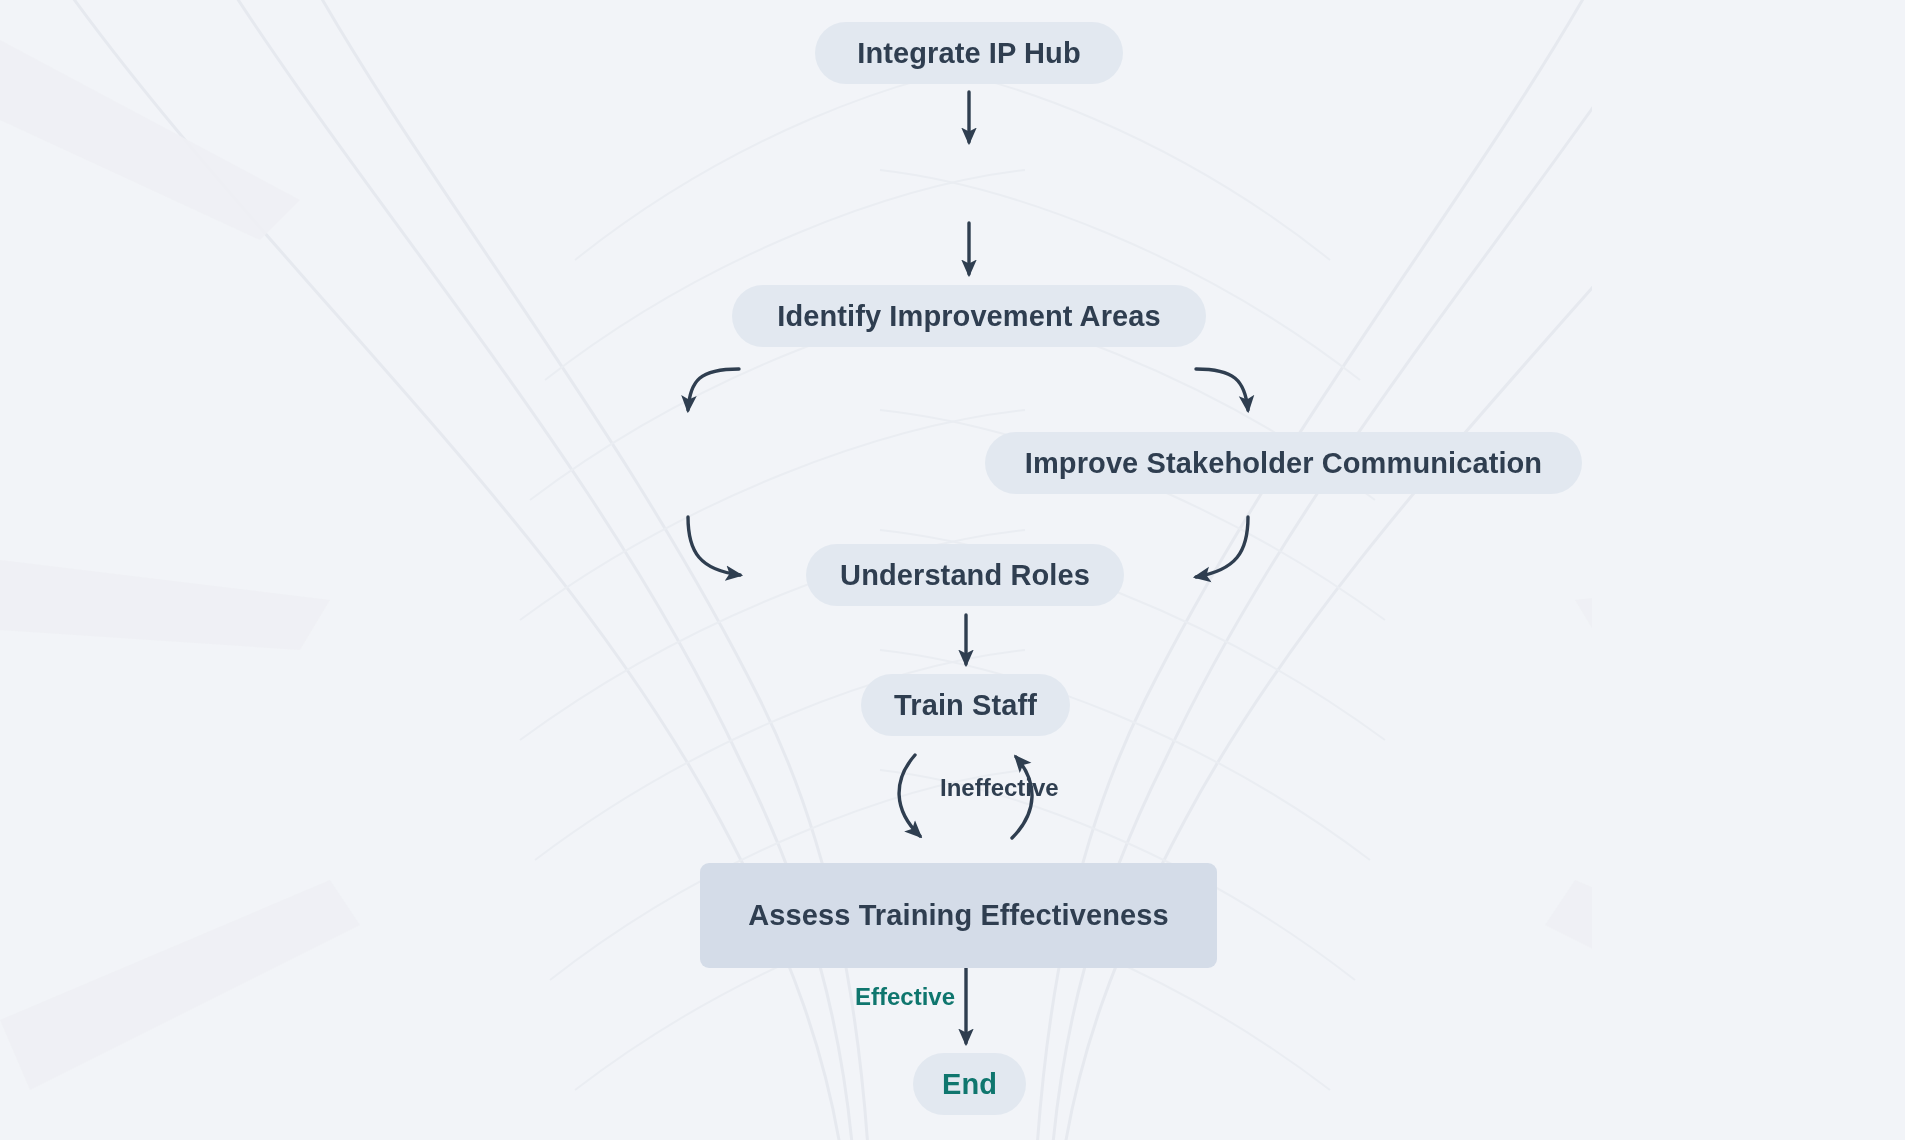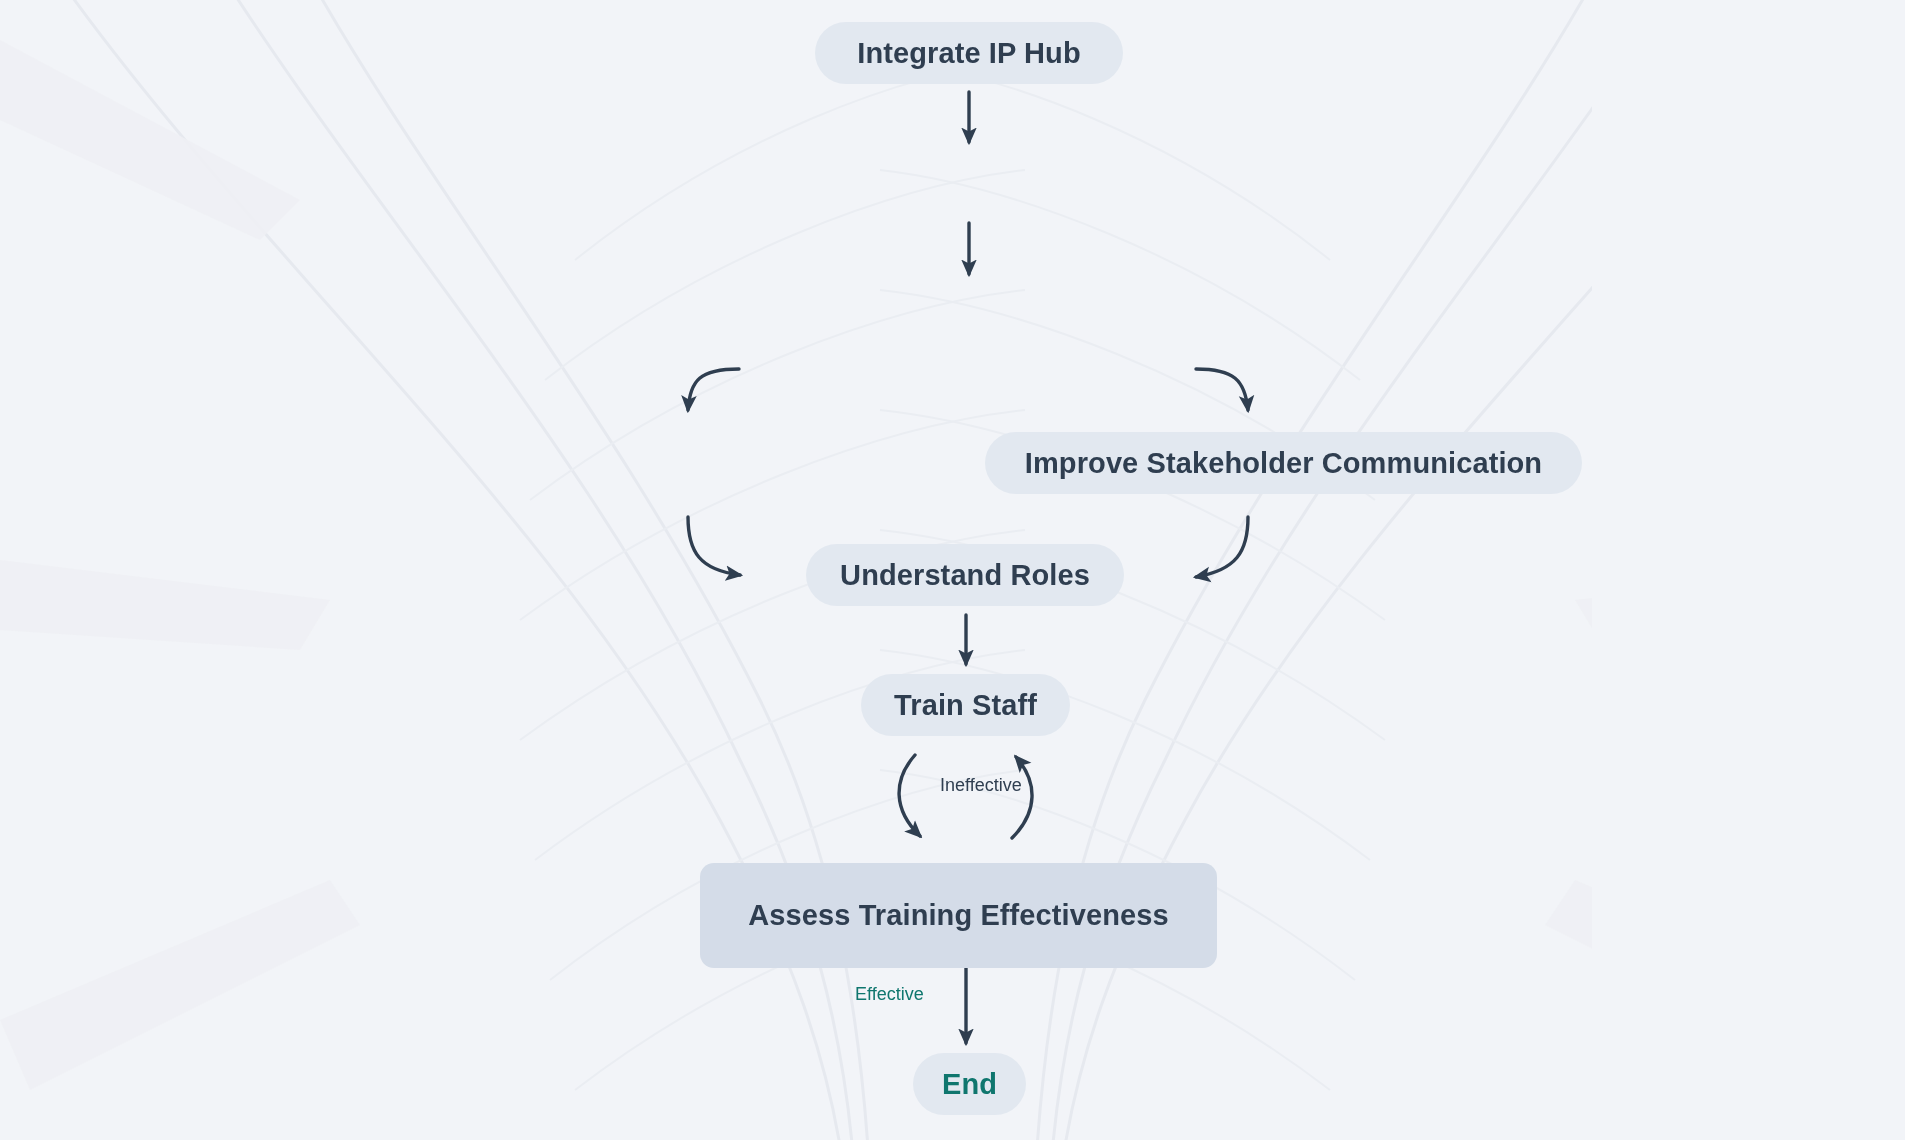--- a/index.html
+++ b/index.html
@@ -39,31 +39,31 @@
     border-radius: 999px;
     background: #e2e8f0;
     color: #2f3e50;
     font-weight: bold;
     letter-spacing: .1px;
     white-space: nowrap;
     user-select: none;
   }
   .node.alt {
     background: #d4dce8;
-    border-radius: 14px;
+    border-radius: 9px;
   }
   .node-label {
     display: block;
     line-height: 1;
   }
   .edge-label {
     position: absolute;
     color: #2f3e50;
-    font-weight: normal;
-    font-size: 18px;
+    font-weight: bold;
+    font-size: 24px;
     line-height: 1;
     white-space: nowrap;
     user-select: none;
   }
 </style>
 </head>
 <body>
 
 <div id="canvas" style="background: rgb(242, 244, 248);">
 
@@ -130,20 +130,23 @@
 
       <path d="M 1012 838 C 1038 812 1038 782 1016 757"></path>
 
       <path d="M 966 968 L 966 1043"></path>
     </g>
   </svg>
 
   <div class="node" style="left: 815px; top: 22px; width: 308px; height: 62px; font-size: 29px; background: rgb(226, 232, 240); color: rgb(47, 62, 80);">
     <span class="node-label">Integrate IP Hub</span>
   </div>
+  <div class="node" style="left: 732px; top: 285px; width: 474px; height: 62px; font-size: 29px; background: rgb(226, 232, 240); color: rgb(47, 62, 80);">
+    <span class="node-label">Identify Improvement Areas</span>
+  </div>
   <div class="node" style="left: 985px; top: 432px; width: 597px; height: 62px; font-size: 29px; background: rgb(226, 232, 240); color: rgb(47, 62, 80);">
     <span class="node-label">Improve Stakeholder Communication</span>
   </div>
   <div class="node" style="left: 806px; top: 544px; width: 318px; height: 62px; font-size: 29px; background: rgb(226, 232, 240); color: rgb(47, 62, 80);">
     <span class="node-label">Understand Roles</span>
   </div>
   <div class="node" style="left: 861px; top: 674px; width: 209px; height: 62px; font-size: 29px; background: rgb(226, 232, 240); color: rgb(47, 62, 80); text-align: right;">
     <span class="node-label">Train Staff</span>
   </div>
   <div class="node alt" style="left: 700px; top: 863px; width: 517px; height: 105px; font-size: 29px; background: rgb(212, 220, 232); color: rgb(47, 62, 80);">

